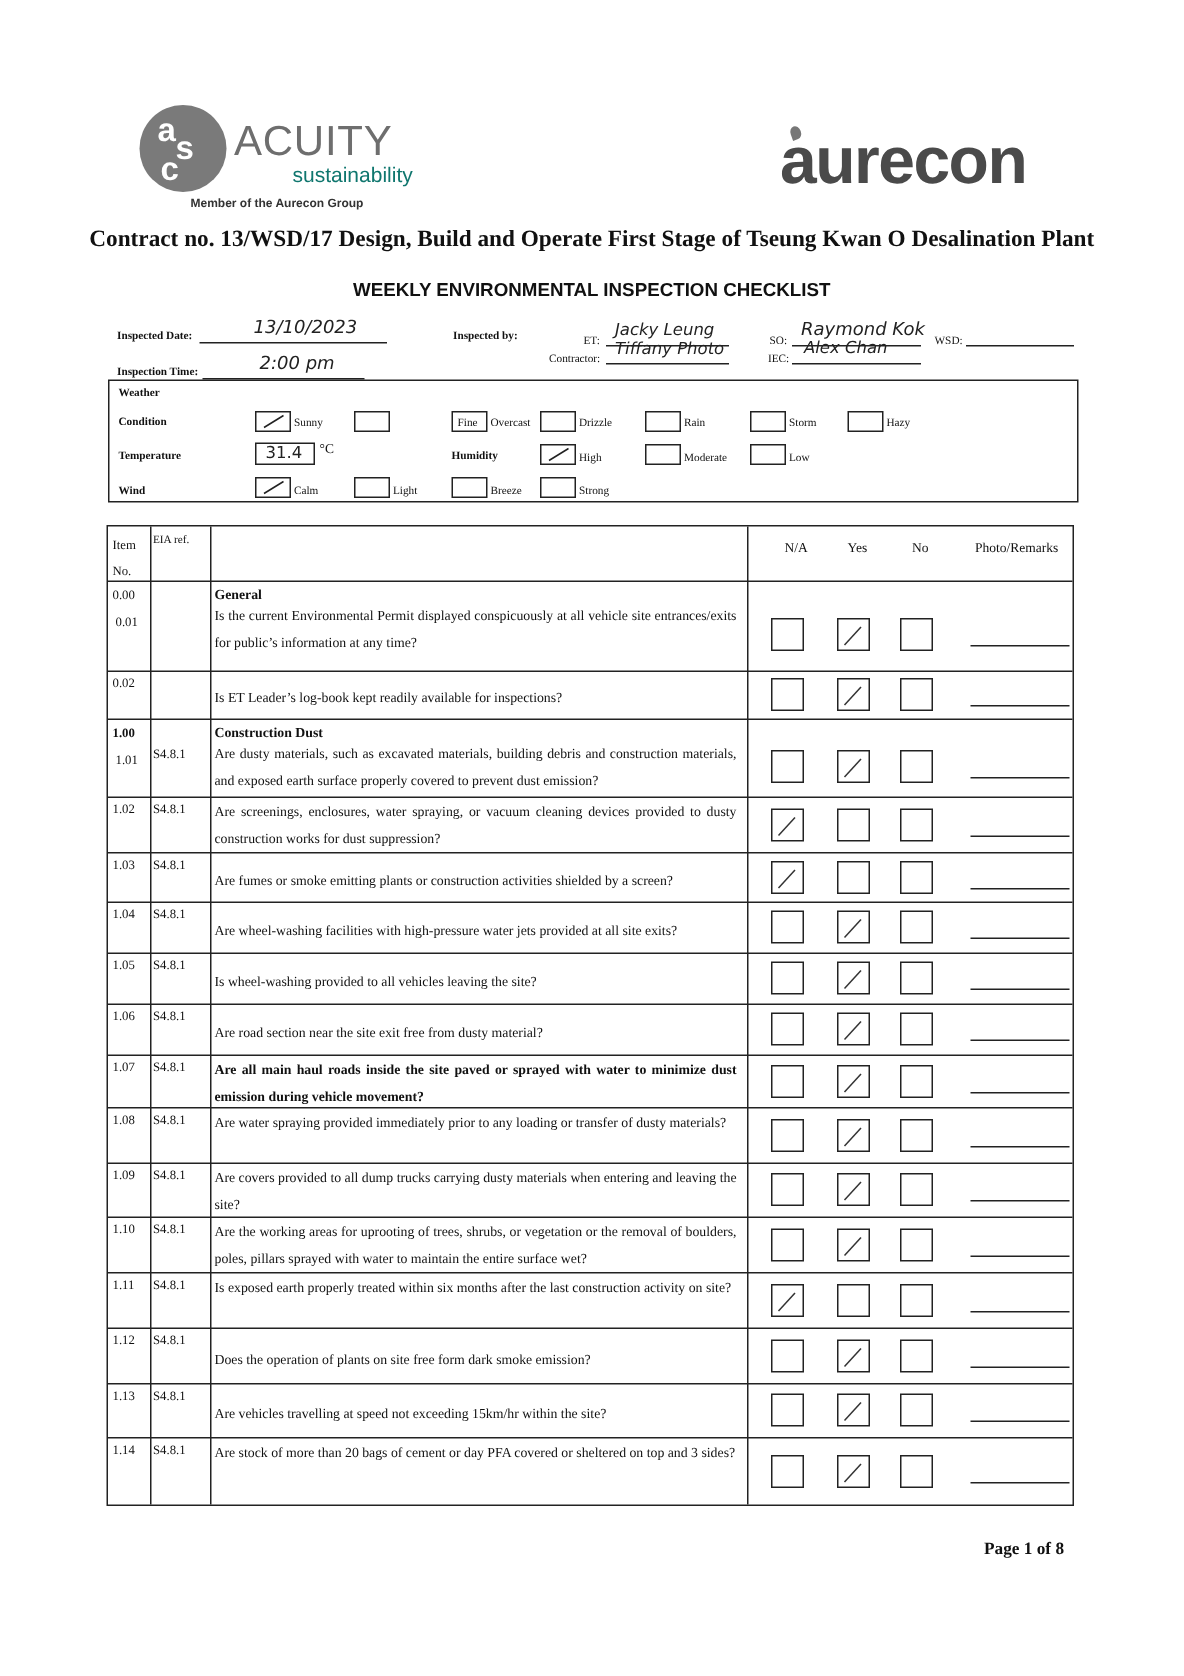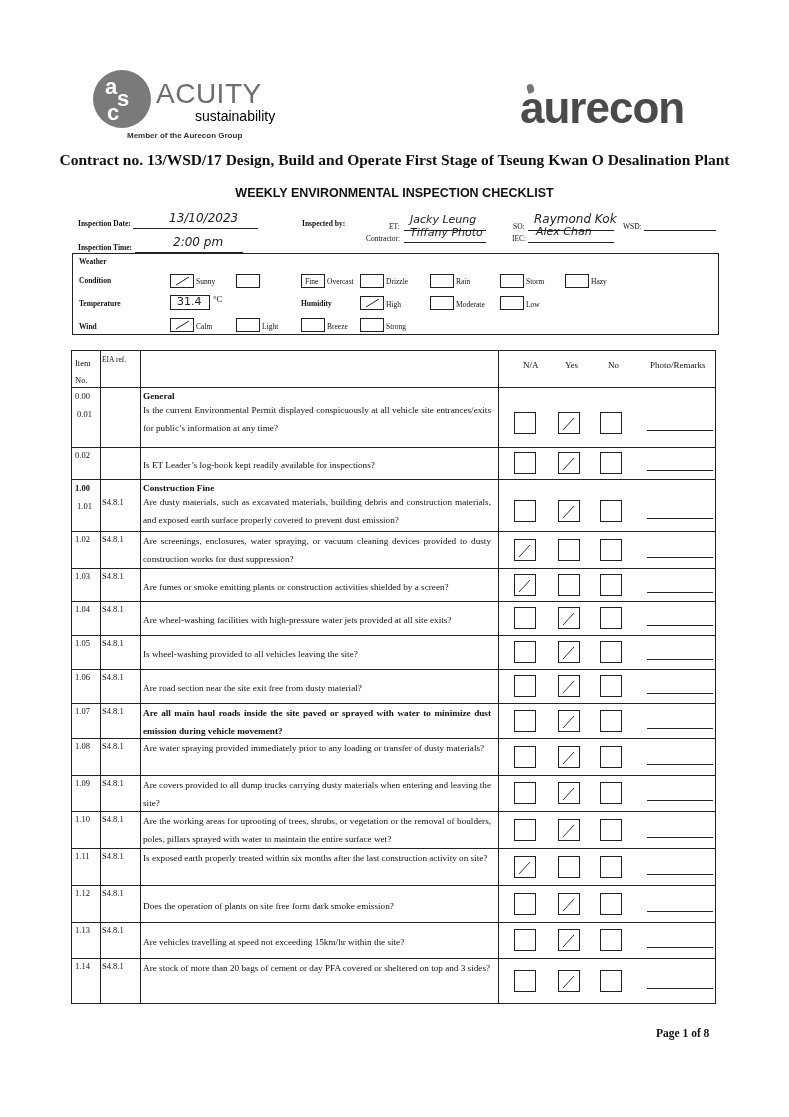--- a/index.html
+++ b/index.html
@@ -3,21 +3,21 @@
 <meta charset="utf-8">
 <style>
   html, body { margin:0; padding:0; background:#ffffff; }
   body { width:789px; height:1117px; position:relative; overflow:hidden; font-family:"Liberation Serif", serif; color:#111; }
   .abs { position:absolute; }
 
   
   .acuity-circle { left:93px; top:70px; width:58px; height:58px; border-radius:50%; background:#7a7a7a; }
   .acuity-circle .glyph { position:absolute; color:#fff; font-family:"Liberation Sans", sans-serif; font-weight:bold; font-size:22px; line-height:1; }
   .acuity-name { left:156px; top:80px; font-family:"Liberation Sans", sans-serif; font-size:28px; color:#6e6e6e; letter-spacing:0.5px; line-height:1; }
-  .acuity-sub { left:195px; top:109px; font-family:"Liberation Sans", sans-serif; font-size:14px; color:#000000; line-height:1; }
+  .acuity-sub { left:195px; top:109px; font-family:"Liberation Sans", sans-serif; font-size:14px; color:#0f766e; line-height:1; }
   .acuity-member { left:127px; top:132px; font-family:"Liberation Sans", sans-serif; font-size:8px; font-weight:bold; color:#333; line-height:1; }
   .aurecon { left:520px; top:86px; font-family:"Liberation Sans", sans-serif; font-size:44px; font-weight:bold; color:#4a4a4a; letter-spacing:-1px; line-height:1; }
   .aurecon-dot { left:527px; top:84px; width:7px; height:9px; border-radius:50% 50% 50% 0; background:#777; transform:rotate(-20deg); }
 
   .contract-title { left:0; width:789px; top:151px; text-align:center; font-weight:bold; font-size:15.5px; }
   .checklist-title { left:0; width:789px; top:186px; text-align:center; font-family:"Liberation Sans", sans-serif; font-weight:bold; font-size:12.5px; }
 
   
   .lbl { font-weight:bold; font-size:7.5px; }
   .lbl-n { font-size:7.5px; }
@@ -57,21 +57,21 @@
 <div class="abs acuity-name">ACUITY</div>
 <div class="abs acuity-sub">sustainability</div>
 <div class="abs acuity-member">Member of the Aurecon Group</div>
 
 <div class="abs aurecon-dot"></div>
 <div class="abs aurecon">aurecon</div>
 
 <div class="abs contract-title">Contract no.  13/WSD/17 Design, Build and Operate First Stage of Tseung Kwan O Desalination Plant</div>
 <div class="abs checklist-title">WEEKLY ENVIRONMENTAL INSPECTION CHECKLIST</div>
 
-<div class="abs lbl" style="left:78px;top:219px;">Inspection Date:</div>
+<div class="abs lbl" style="left:78px;top:219px;">Inspected Date:</div>
 <div class="abs uline" style="left:133px;top:214px;width:125px;">
   <span class="hand" style="position:absolute;left:36px;top:-3px;font-size:12px;">13/10/2023</span>
 </div>
 
 <div class="abs lbl" style="left:78px;top:243px;">Inspection Time:</div>
 <div class="abs uline" style="left:135px;top:238px;width:108px;">
   <span class="hand" style="position:absolute;left:38px;top:-3px;font-size:12px;">2:00 pm</span>
 </div>
 
 <div class="abs lbl" style="left:302px;top:219px;">Inspected by:</div>
@@ -190,21 +190,21 @@
       <div class="cb" style="left:442px;top:101px;"></div>
       <div class="cb" style="left:486px;top:101px;">
         <svg width="20" height="20" viewBox="0 0 20 20">
           <line x1="4" y1="17" x2="15" y2="5" stroke="#333" stroke-width="1"></line>
         </svg>
       </div>
       <div class="cb" style="left:528px;top:101px;"></div>
       <div class="rem-line" style="top:119px;"></div>
       <div class="hline" style="top:128px;"></div>
       <div class="cell-no" style="top:132px;font-weight:bold;">1.00</div>
-      <div class="cell-sec" style="top:132px;">Construction Fine</div>
+      <div class="cell-sec" style="top:132px;">Construction Dust</div>
       <div class="cell-no" style="top:150px;left:5px;">1.01</div>
       <div class="cell-eia" style="top:146px;">S4.8.1</div>
       <div class="cell-q" style="top:142px;">Are dusty materials, such as excavated materials, building debris and construction materials, and exposed earth surface properly covered to prevent dust emission?</div>
       <div class="cb" style="left:442px;top:149px;"></div>
       <div class="cb" style="left:486px;top:149px;">
         <svg width="20" height="20" viewBox="0 0 20 20">
           <line x1="4" y1="17" x2="15" y2="5" stroke="#333" stroke-width="1"></line>
         </svg>
       </div>
       <div class="cb" style="left:528px;top:149px;"></div>

